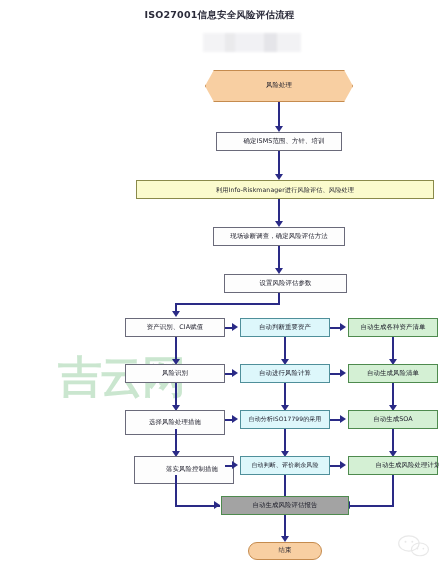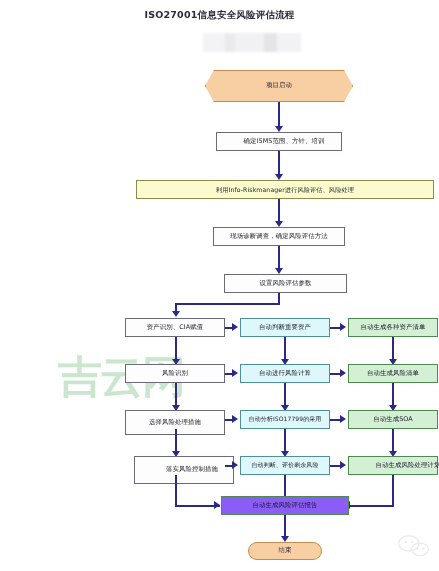--- a/index.html
+++ b/index.html
@@ -52,21 +52,21 @@
     line-height:1.15;
     letter-spacing:.1px;
     white-space:nowrap;
     border:1px solid #5c5c6e;
     background:#ffffff;
   }
   .n-plain{background:#fdfdfd;border-color:#6a6a7a;}
   .n-yellow{background:#fbfbcd;border-color:#8a8a4a;}
   .n-cyan{background:#ddf7fb;border-color:#4f8f9a;}
   .n-green{background:#d4f0d4;border-color:#4e8a4e;}
-  .n-greenbig{background:#8b5cf6;border-color:#4e8a4e;}
+  .n-greenbig{background:#a3a3a3;border-color:#4e8a4e;}
 
   
   .n-hex{
     background:#f8cfa2;border:1px solid #c58b4e;
     clip-path:polygon(6% 0,94% 0,100% 50%,94% 100%,6% 100%,0 50%);
   }
   .n-stadium{
     background:#f8cfa2;border:1px solid #c58b4e;
     border-radius:999px;
     text-align:center;
@@ -108,21 +108,21 @@
     <svg viewBox="0 0 40 30" width="34" height="26">
       <ellipse cx="14" cy="12" rx="12" ry="9" fill="none" stroke="#999" stroke-width="1.4"></ellipse>
       <ellipse cx="27" cy="19" rx="10" ry="7.5" fill="none" stroke="#999" stroke-width="1.4"></ellipse>
       <circle cx="10" cy="10" r="1.1" fill="#999"></circle>
         <circle cx="18" cy="10" r="1.1" fill="#999"></circle>
       <circle cx="24" cy="18" r="1" fill="#999"></circle>
         <circle cx="31" cy="18" r="1" fill="#999"></circle>
     </svg>
   </div>
 
-  <div class="node n-hex" style="left:205px;top:70px;width:148px;height:32px;">项目启动</div>
+  <div class="node n-hex" style="left:205px;top:70px;width:148px;height:32px;">风险处理</div>
 
   <div class="conn v" style="left:278px;top:102px;height:26px;"></div>
   <div class="arrow arrow-d" style="left:275px;top:126px;"></div>
 
   <div class="node n-plain" style="left:216px;top:132px;width:126px;height:19px;padding-left:10px;">确定ISMS范围、方针、培训</div>
 
   <div class="conn v" style="left:278px;top:151px;height:25px;"></div>
   <div class="arrow arrow-d" style="left:275px;top:174px;"></div>
 
   <div class="node n-yellow" style="left:136px;top:180px;width:298px;height:19px;font-size:6.2px;">利用Info-Riskmanager进行风险评估、风险处理</div>

